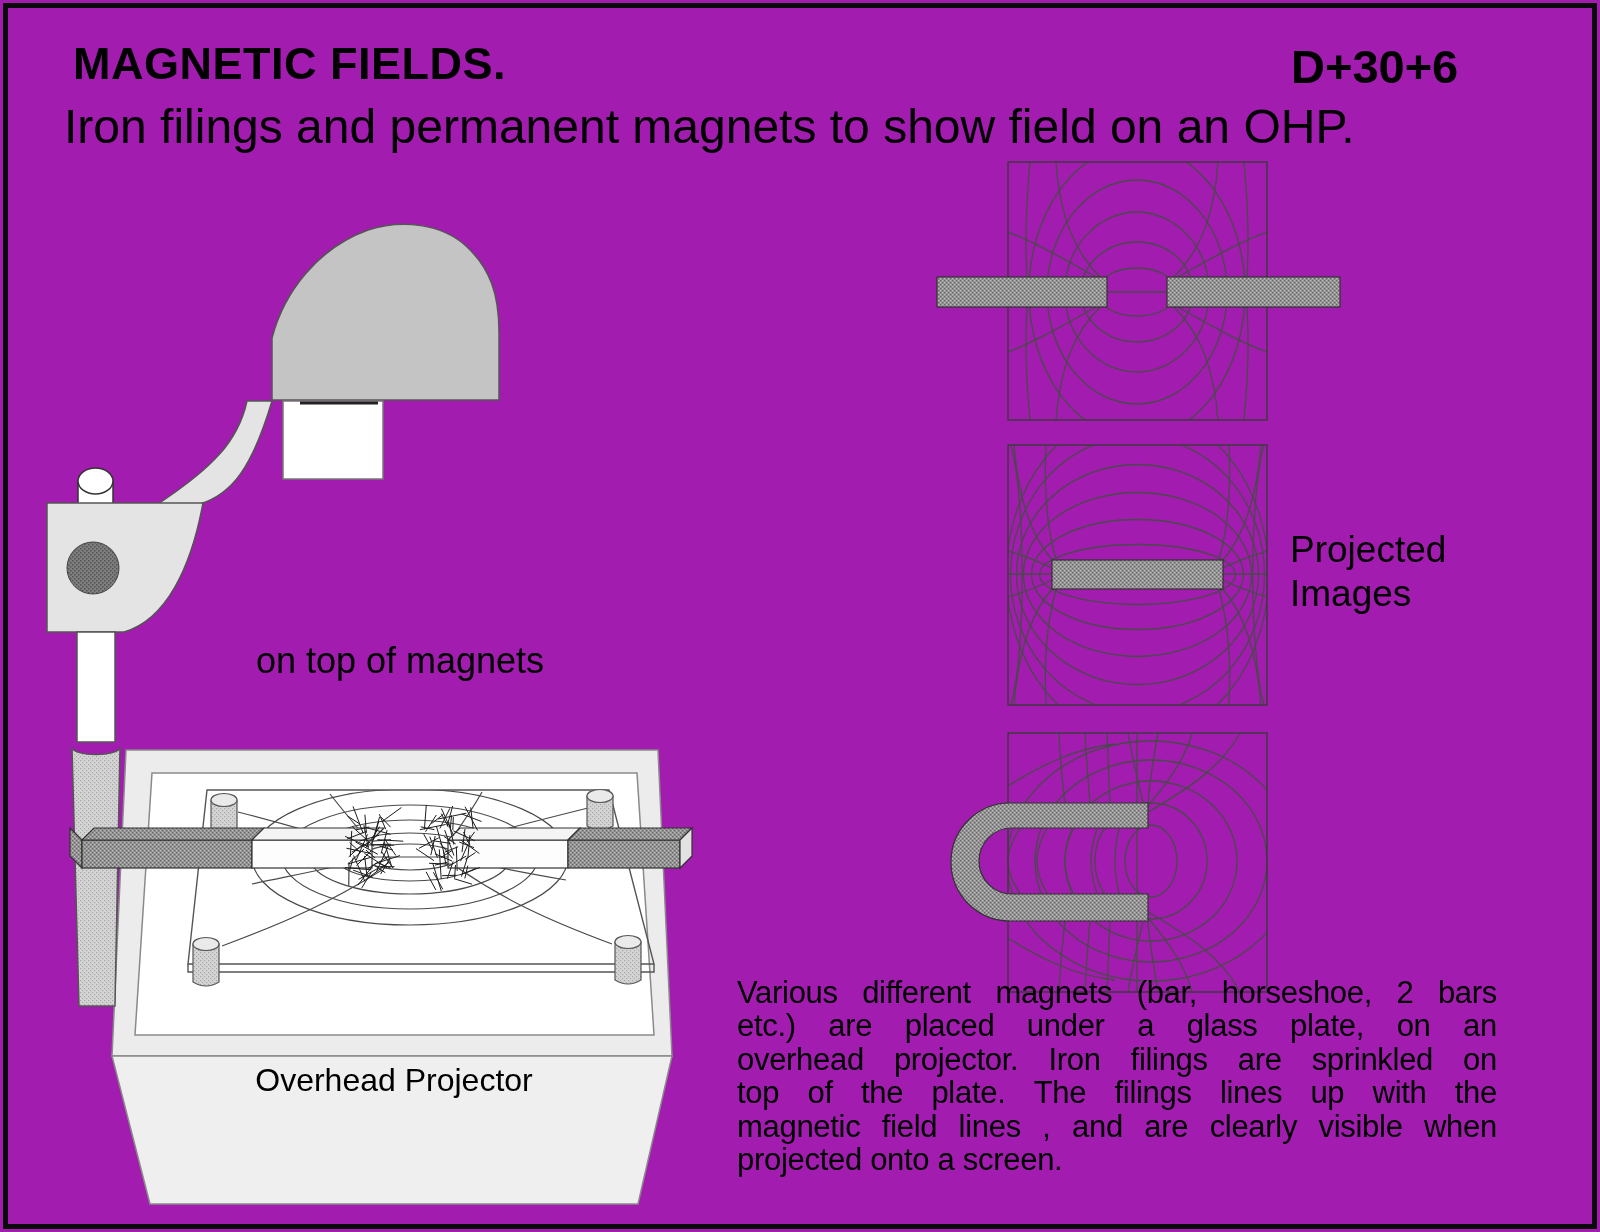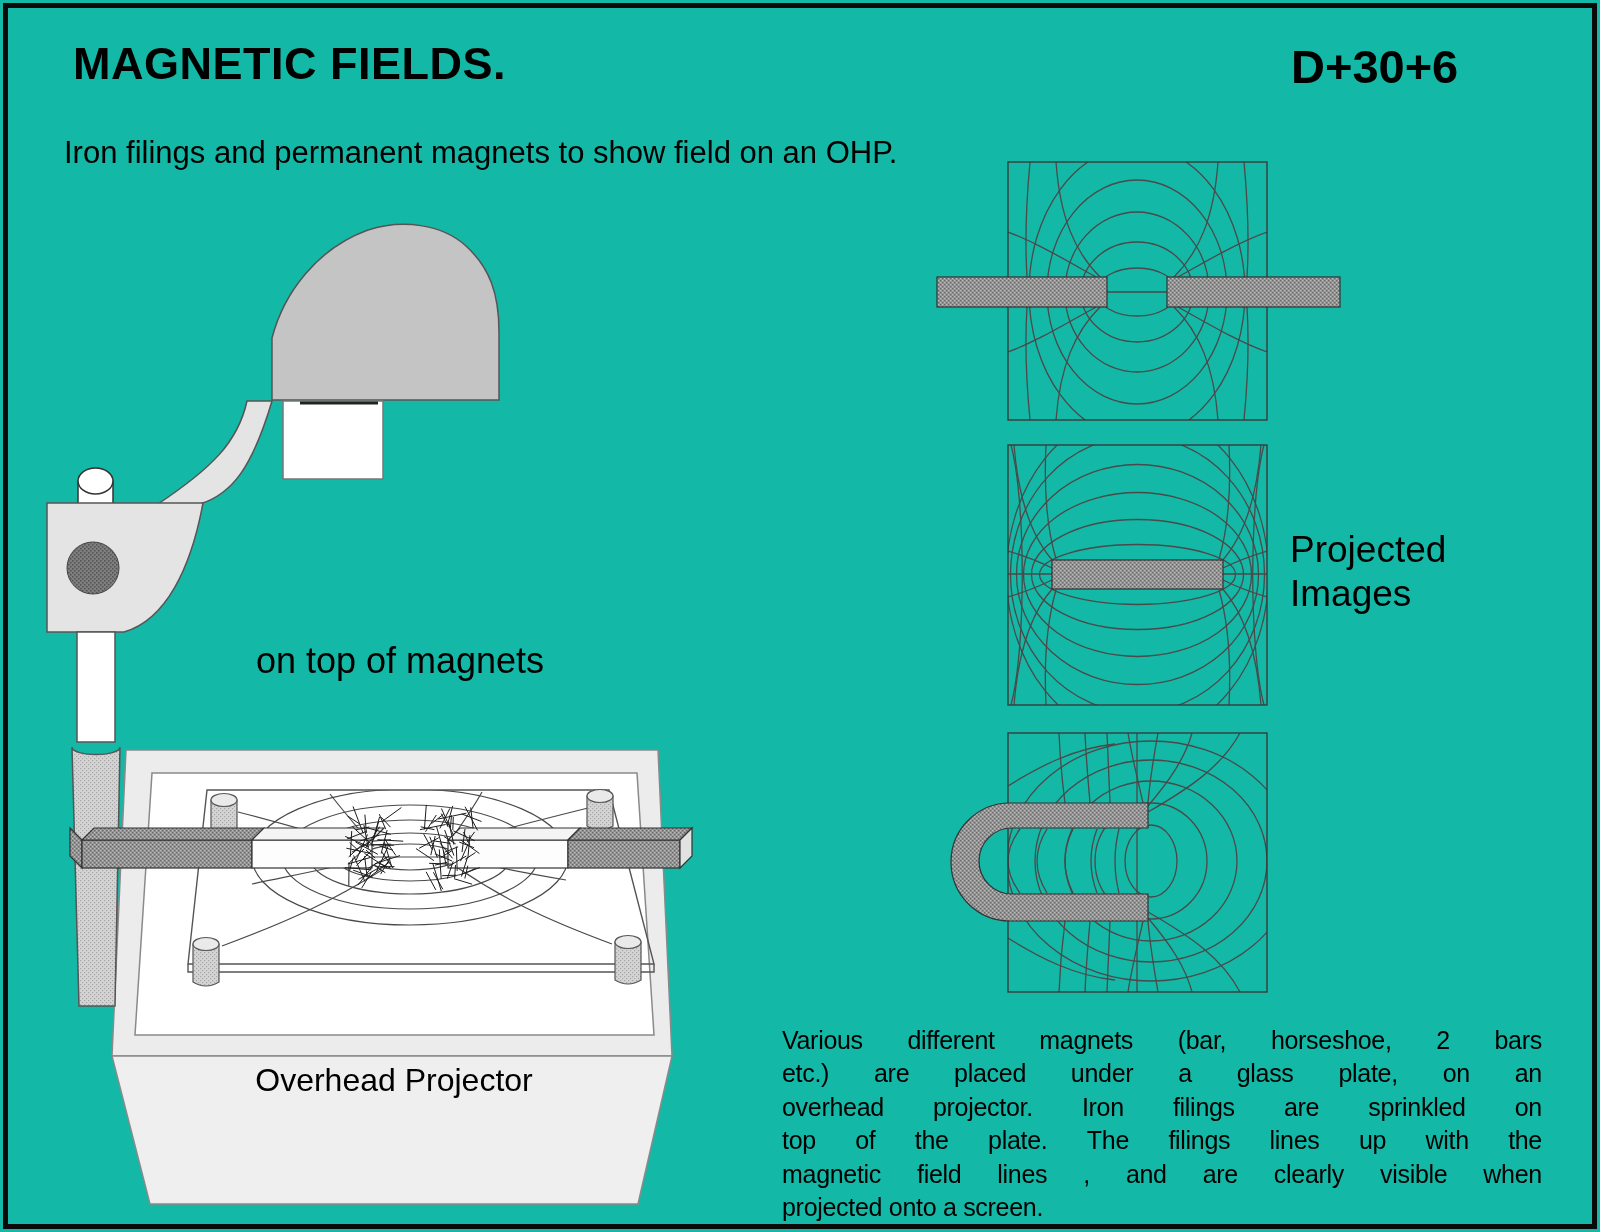--- a/index.html
+++ b/index.html
@@ -1,29 +1,29 @@
 <!DOCTYPE html>
 <html><head>
 <meta charset="utf-8">
 <style>
   html,body{margin:0;padding:0;background:#777;}
   .page{
-    position:relative;width:1600px;height:1232px;background:#14b8a6;
+    position:relative;width:1600px;height:1232px;background:#a21caf;
     font-family:"Liberation Sans", sans-serif;color:#000;overflow:hidden;
     box-sizing:border-box;
   }
   .frame{position:absolute;inset:3px;border:5px solid #0a0a0a;pointer-events:none;}
   .abs{position:absolute;}
   .title{left:73px;top:38px;font-size:45px;font-weight:bold;letter-spacing:.5px;}
   .code{left:1291px;top:39px;font-size:47px;font-weight:bold;}
-  .subtitle{left:64px;top:99px;font-size:31px;margin-top:36px;}
+  .subtitle{left:64px;top:99px;font-size:48px;}
   .plate-label{left:190px;top:640px;width:420px;text-align:center;font-size:36px;line-height:1.14;}
   .projected-label{left:1290px;top:528px;width:220px;text-align:left;font-size:37px;line-height:1.18;}
   .overhead-label{left:214px;top:1062px;width:360px;text-align:center;font-size:32px;}
-  .para{left:737px;top:1024px;width:760px;font-size:25px;line-height:33.4px;letter-spacing:-0.3px;margin-left:45px;}
+  .para{left:737px;top:976px;width:760px;font-size:31px;line-height:33.4px;letter-spacing:-0.3px;}
   .para .jline{display:flex;justify-content:space-between;height:33.4px;white-space:nowrap;}
   .para .lastline{display:block;text-align:left;height:33.4px;}
   svg{position:absolute;overflow:visible;}
   .fieldline{fill:none;stroke:#4a4a4a;stroke-width:1.2;}
   .fieldline2{fill:none;stroke:#4a4a4a;stroke-width:1.3;}
   .outline{stroke:#3a3a3a;stroke-width:1.4;fill:none;}
 </style>
 </head>
 <body>
 

